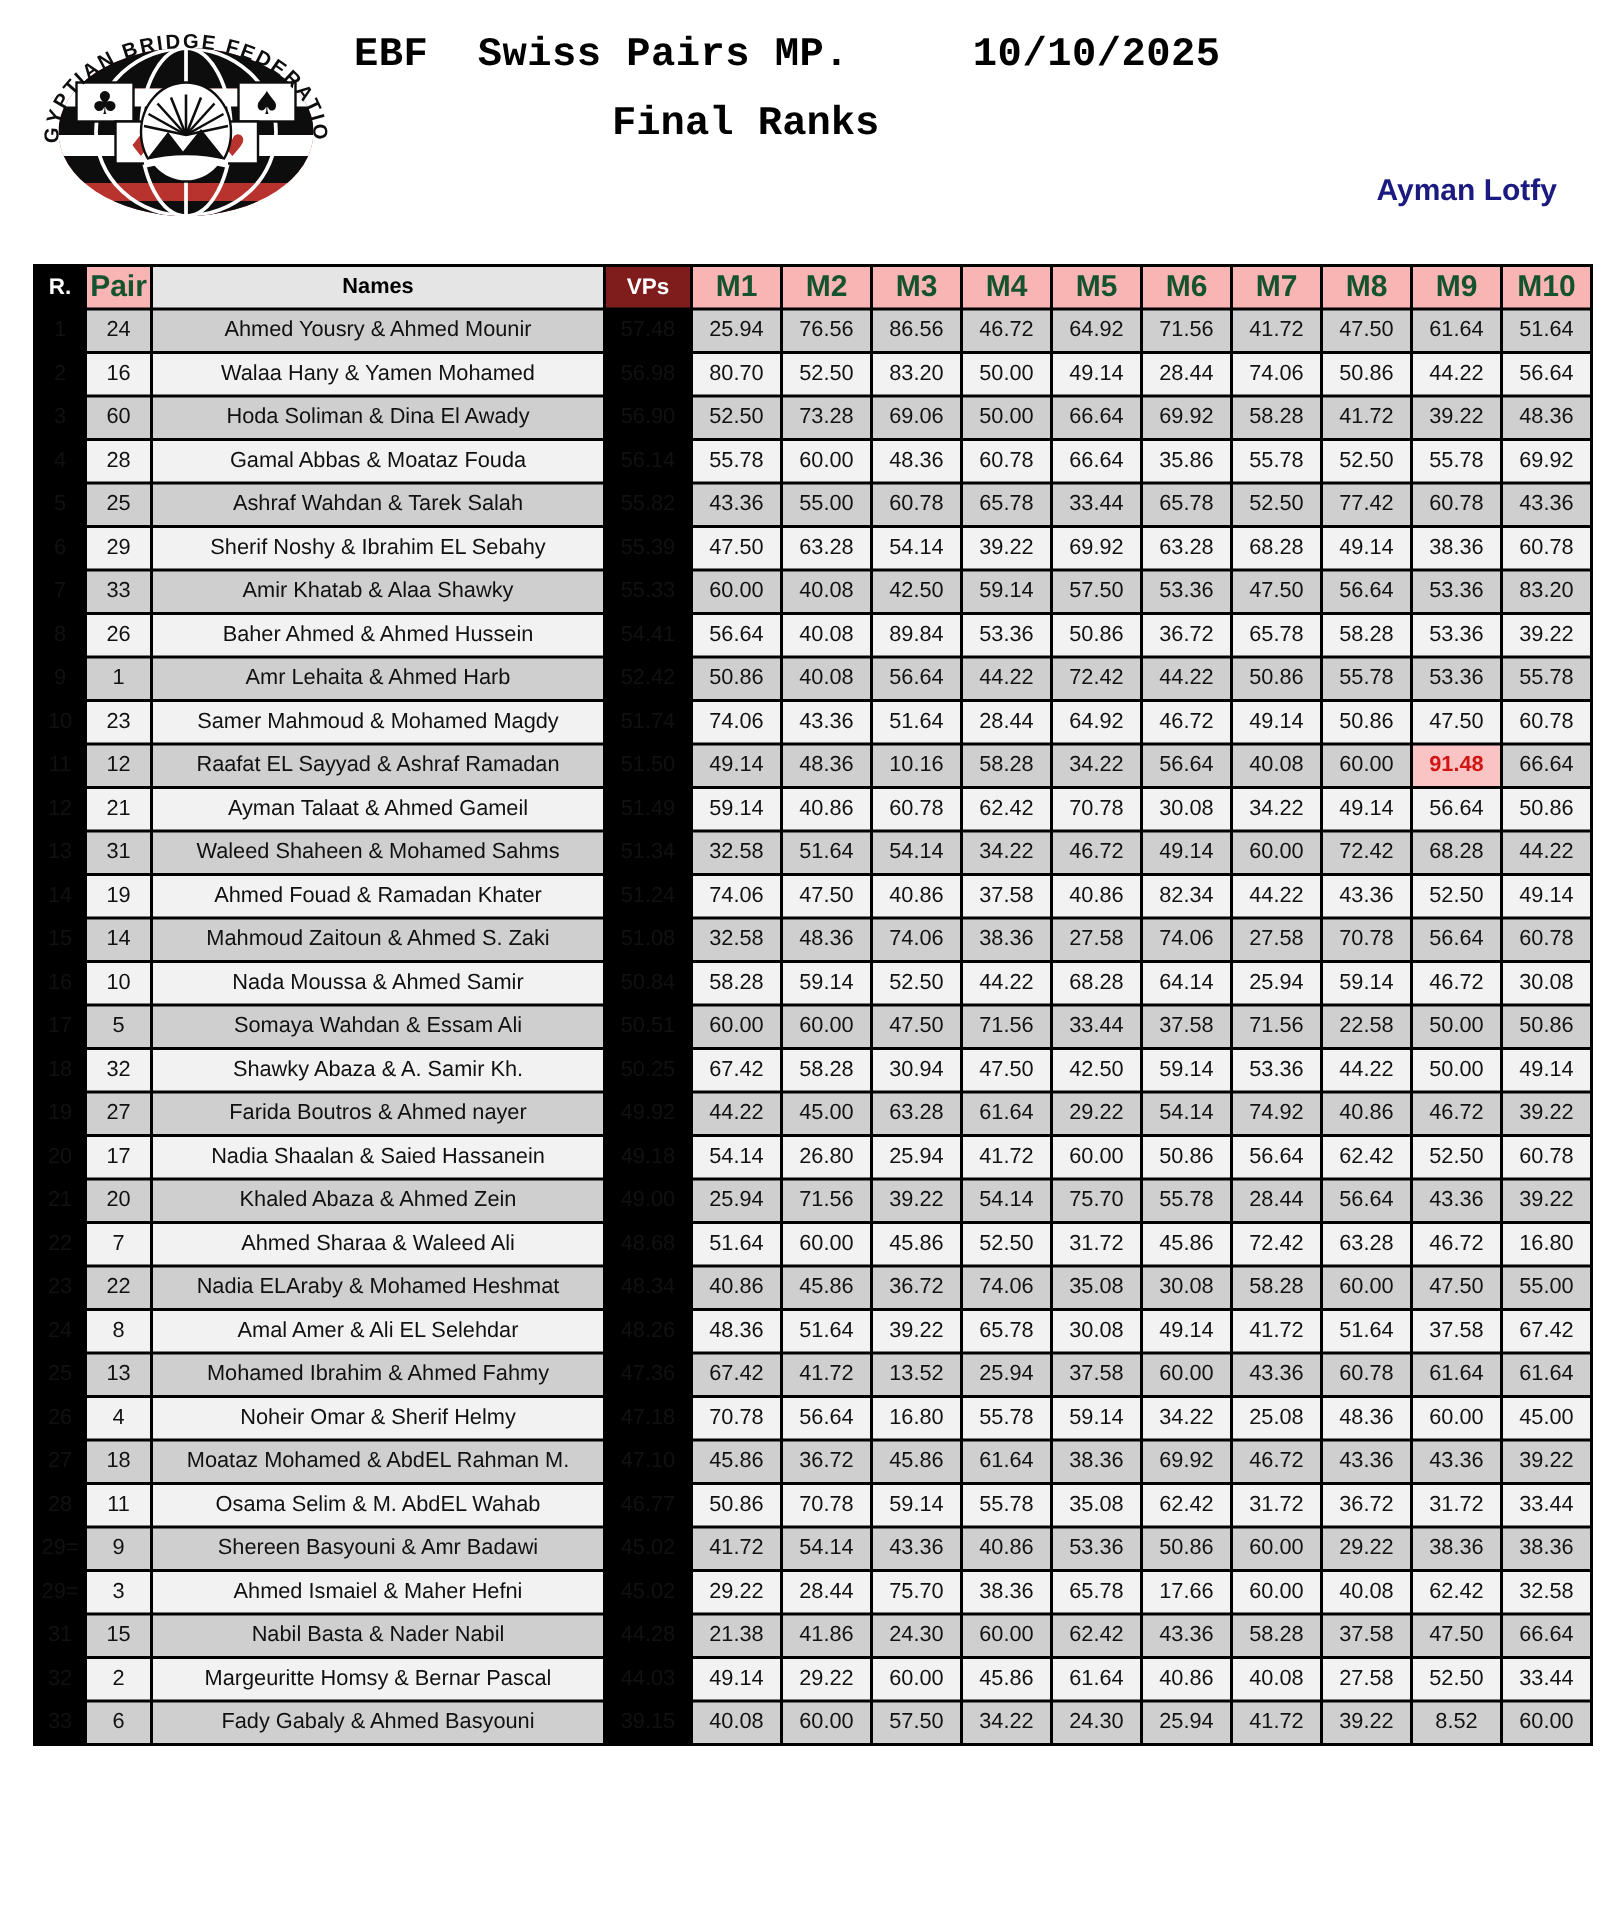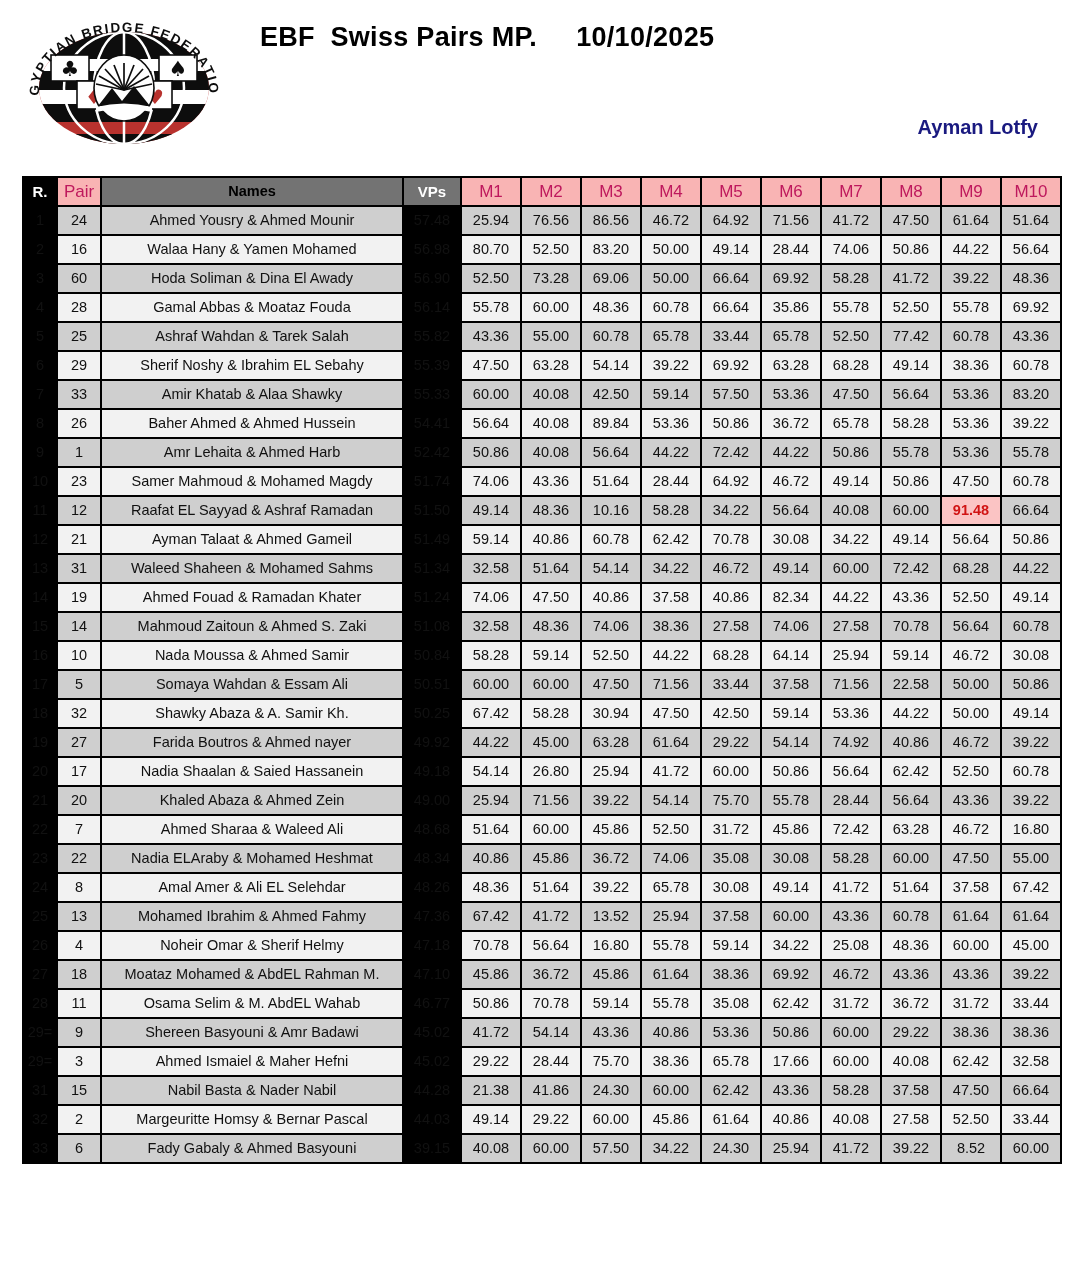--- a/index.html
+++ b/index.html
@@ -22,22 +22,23 @@
     height: 172px;
     width: 1074px;
   }
   .logo-wrap {
     position: absolute;
     left: 22px; top: 8px;
     width: 205px; height: 152px;
   }
   .title-block {
     position: absolute;
-    left: 260px; top: 22px;
+    left: 236px; top: 22px;
     width: 600px;
+    font-family: Liberation Mono, monospace;
   }
   .title-line1 {
     font-size: 27px;
     font-weight: bold;
     color: #000;
     letter-spacing: 0.3px;
     white-space: pre;
   }
   .title-line2 {
     font-size: 27px;
@@ -95,34 +96,34 @@
   
   thead th.h-rank {
     background: #000000;
     color: #ffffff;
     font-weight: bold;
     font-size: 15px;
     text-align: center;
   }
   thead th.h-pink {
     background: #f9b4b4;
-    color: #be185d;
-    font-weight: normal;
-    font-size: 17px;
+    color: #14532d;
+    font-weight: bold;
+    font-size: 20px;
     text-align: center;
   }
   thead th.h-names {
-    background: #737373;
+    background: #e5e5e5;
     color: #000000;
     font-weight: bold;
     font-size: 14.5px;
     text-align: center;
   }
   thead th.h-vps {
-    background: #737373;
+    background: #7f1d1d;
     color: #ffffff;
     font-weight: bold;
     font-size: 15px;
     text-align: center;
   }
 
   
   td.rank-cell {
     background: #000000;
     color: #ffffff;
@@ -227,20 +228,21 @@
         </g>
 
         <text font-family="Liberation Sans, sans-serif" font-size="13.5" font-weight="bold" fill="#0d0d0d" letter-spacing="1.6">
           <textPath href="#arcText" startOffset="50%" text-anchor="middle">EGYPTIAN BRIDGE FEDERATION</textPath>
         </text>
       </svg>
     </div>
 
     <div class="title-block">
       <div class="title-line1"><span>EBF  Swiss Pairs MP.</span>&nbsp;&nbsp;&nbsp;&nbsp;&nbsp;<span>10/10/2025</span></div>
+      <div class="title-line2">Final Ranks</div>
     </div>
 
     <div class="director-block">
       <div>Ayman Lotfy</div>
     </div>
   </div>
 
   <div class="table-wrap">
     <table class="ranks">
       <colgroup>

